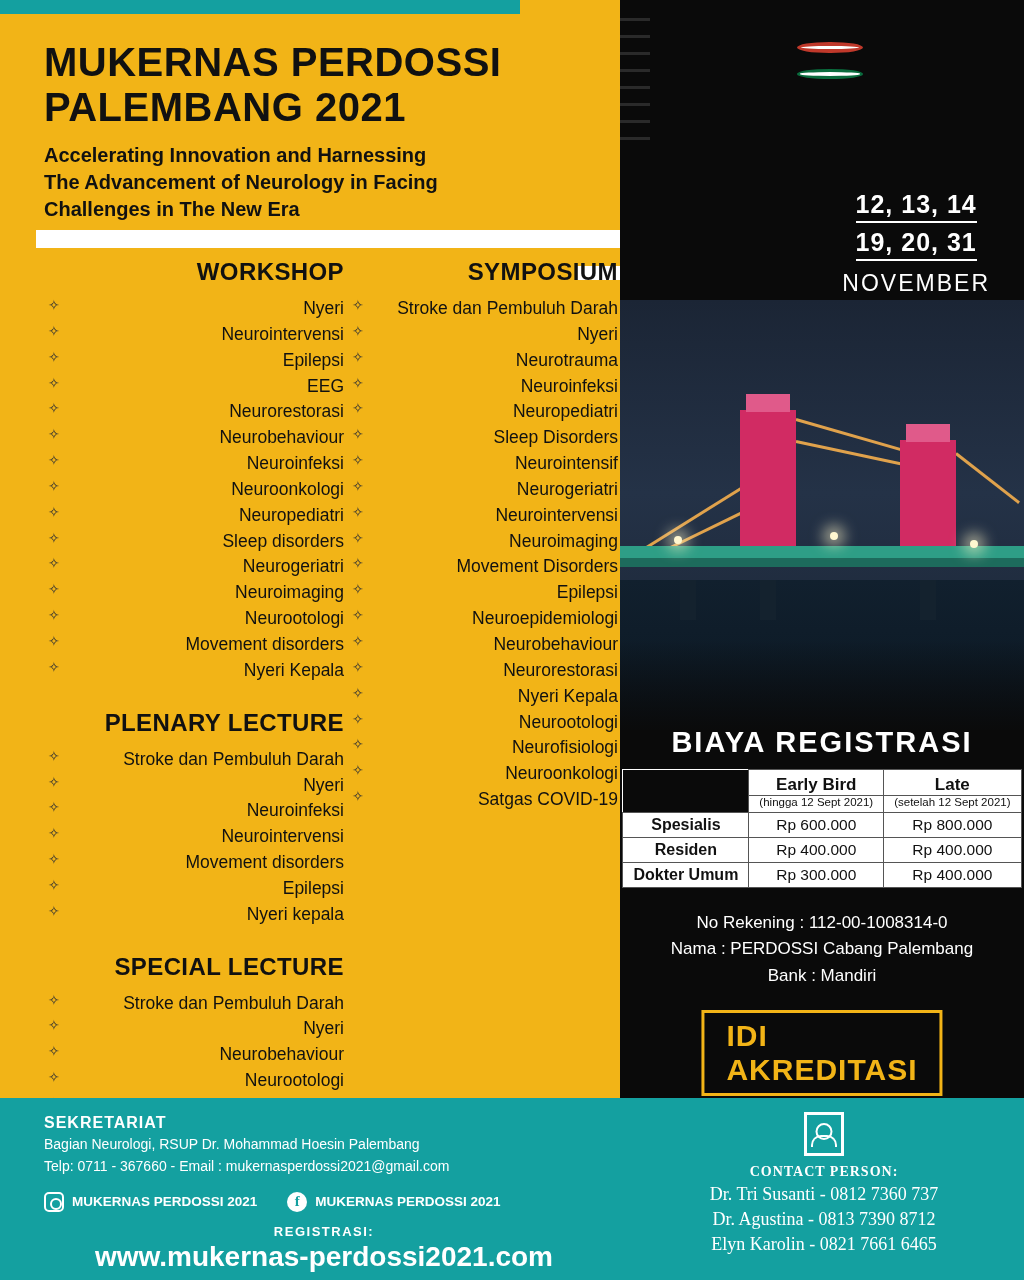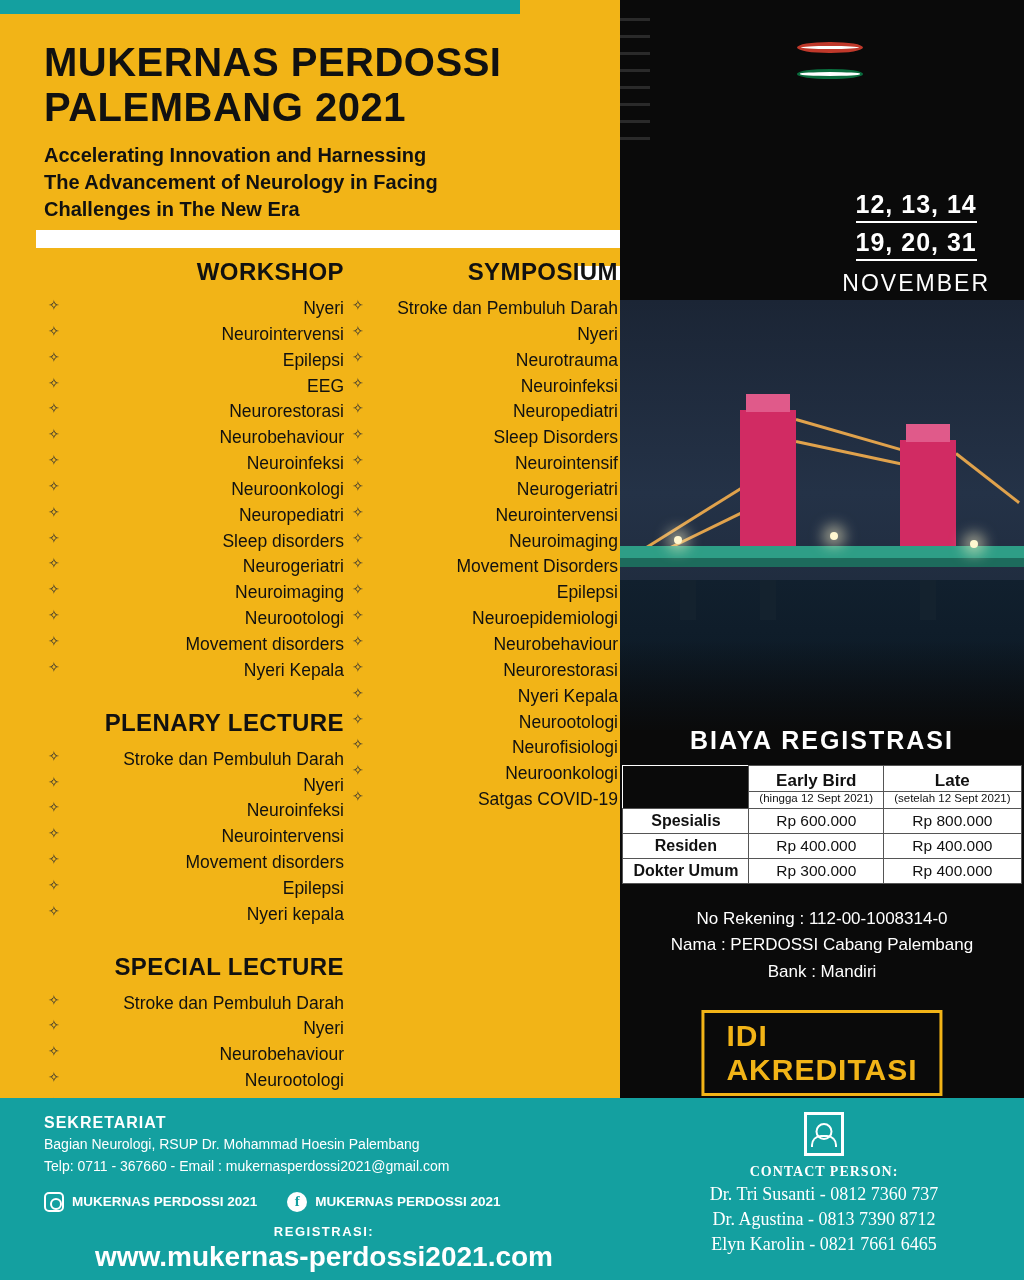--- a/index.html
+++ b/index.html
@@ -129,21 +129,21 @@
     box-shadow: 0 0 14px 7px rgba(255,245,200,.55); }
   .pier { position: absolute; bottom: 110px; width: 16px; height: 40px; background: #14222e; }
 
   .fade {
     position: absolute; left: 0; top: 640px; width: 404px; height: 110px;
     background: linear-gradient(rgba(10,10,10,0), #0a0a0a 85%);
   }
 
   
   .biaya { position: absolute; left: 0; top: 726px; width: 404px; color: #fff; text-align: center; }
-  .biaya-title { font-size: 25px; font-weight: bold; letter-spacing: 2px; }
+  .biaya-title { font-size: 29px; font-weight: bold; letter-spacing: 2px; }
   .fee-table { margin: 10px auto 0; border-collapse: collapse; background: #fff; color: #111; }
   .fee-table th, .fee-table td {
     border: 1px solid #555; padding: 3px 10px; font-size: 15.5px; text-align: center;
   }
   .fee-table thead th { font-weight: bold; font-size: 17px; padding-top: 5px; padding-bottom: 0; }
   .fee-table thead .sub { font-size: 11.5px; font-weight: normal; padding-top: 0; padding-bottom: 4px; border-top: none; margin-left: 12px; }
   .fee-table td.rowhead { font-weight: bold; font-size: 16px; }
   .fee-table .corner { background: #0a0a0a; border: none; }
   .bank { margin-top: 22px; font-size: 17px; line-height: 1.55; }
 

